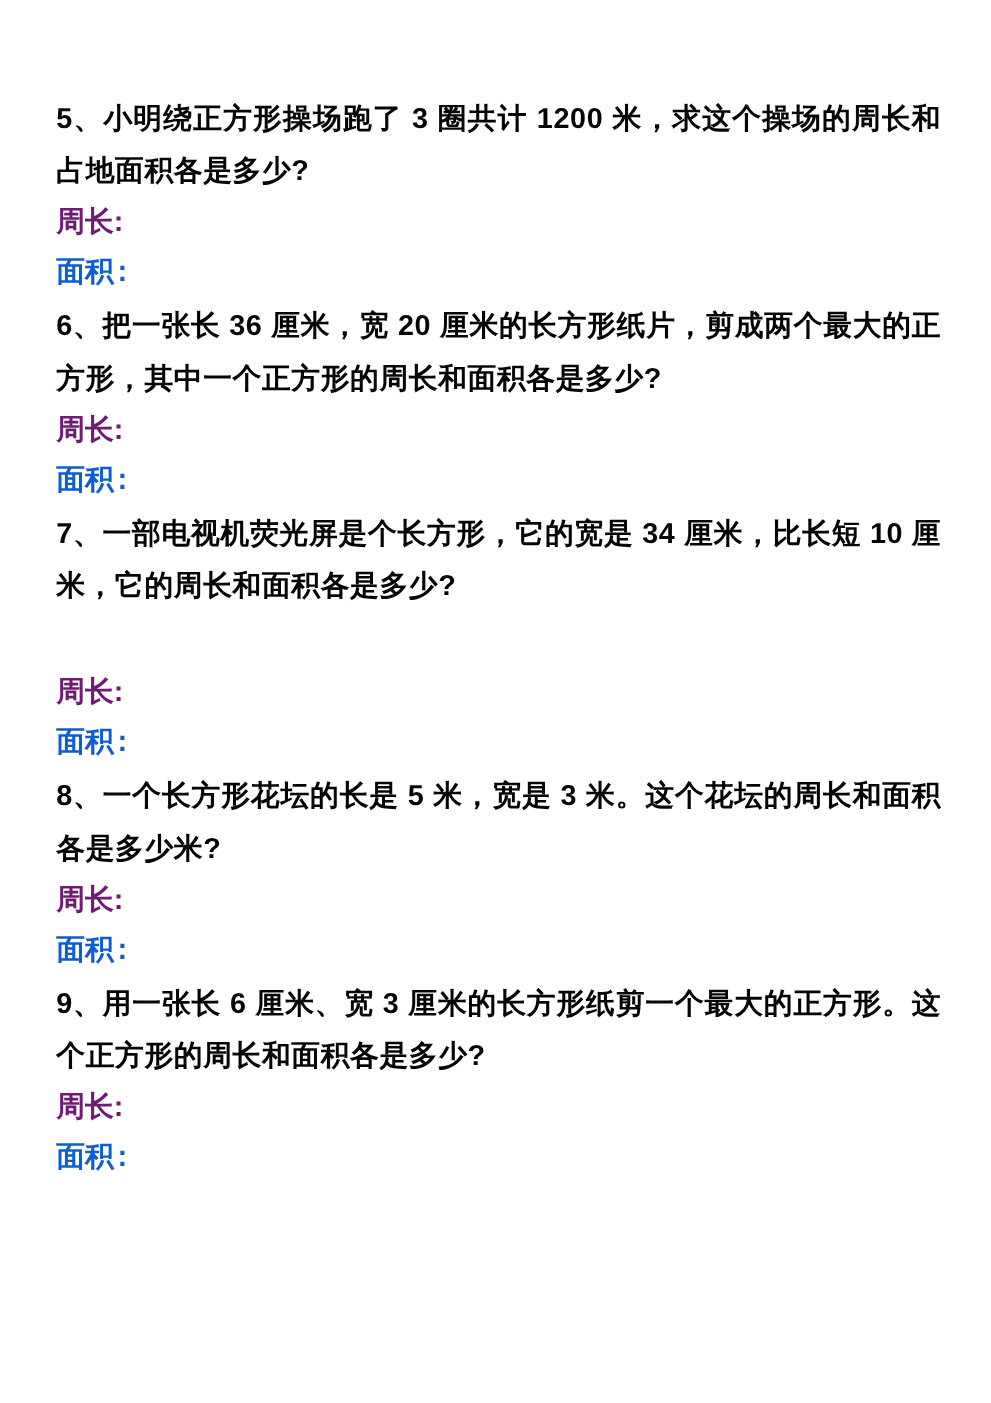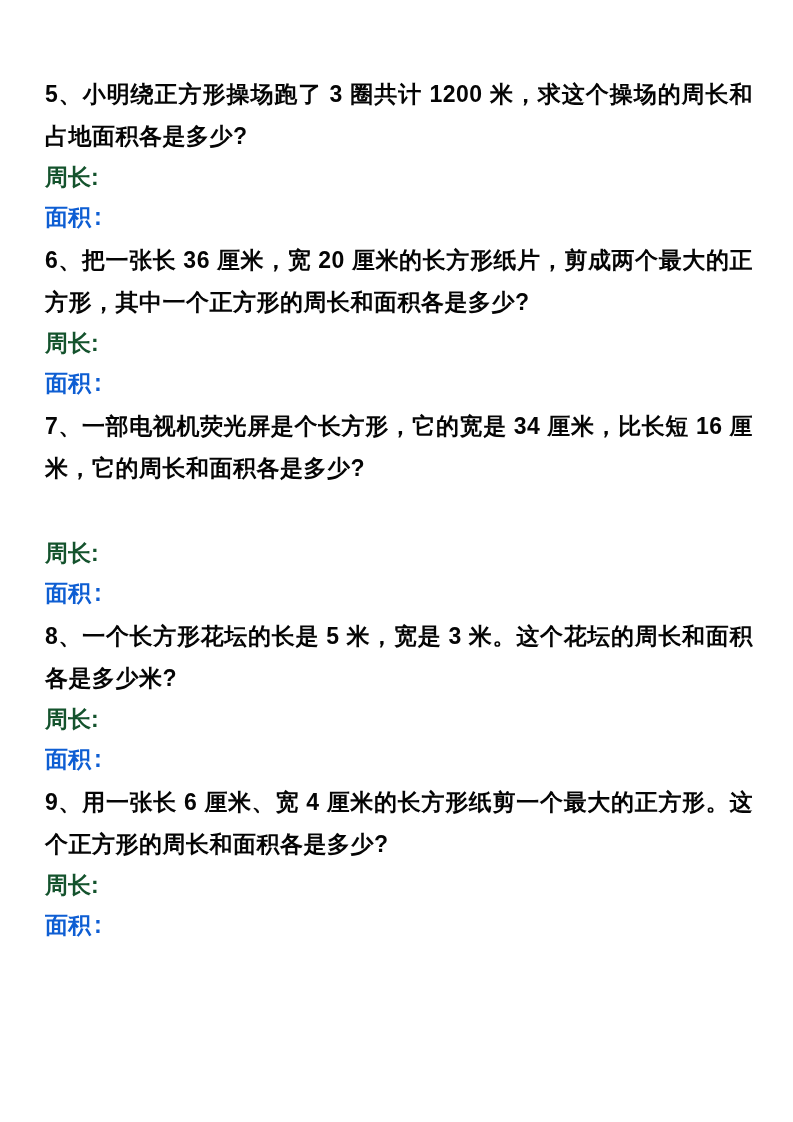--- a/index.html
+++ b/index.html
@@ -28,21 +28,21 @@
   .q-text {
     margin: 0;
     color: #050505;
     text-align: justify;
     letter-spacing: 0.5px;
   }
   .label-line {
     margin: 0;
   }
   .label-perimeter {
-    color: #14532d;
+    color: #701a75;
   }
   .label-area {
     color: #0e5ed3;
     font-family: Liberation Mono, monospace;
   }
   .answer-gap {
     height: 44px;
   }
 </style>
 </head>
@@ -56,32 +56,32 @@
     <p class="label-line label-area">面积:</p>
   </section>
 
   <section class="problem">
     <p class="q-text">6、把一张长 36 厘米，宽 20 厘米的长方形纸片，剪成两个最大的正方形，其中一个正方形的周长和面积各是多少?</p>
     <p class="label-line label-perimeter">周长:</p>
     <p class="label-line label-area">面积:</p>
   </section>
 
   <section class="problem">
-    <p class="q-text">7、一部电视机荧光屏是个长方形，它的宽是 34 厘米，比长短 16 厘米，它的周长和面积各是多少?</p>
+    <p class="q-text">7、一部电视机荧光屏是个长方形，它的宽是 34 厘米，比长短 10 厘米，它的周长和面积各是多少?</p>
     <div class="answer-gap"></div>
     <p class="label-line label-perimeter">周长:</p>
     <p class="label-line label-area">面积:</p>
   </section>
 
   <section class="problem">
     <p class="q-text">8、一个长方形花坛的长是 5 米，宽是 3 米。这个花坛的周长和面积各是多少米?</p>
     <p class="label-line label-perimeter">周长:</p>
     <p class="label-line label-area">面积:</p>
   </section>
 
   <section class="problem">
-    <p class="q-text">9、用一张长 6 厘米、宽 4 厘米的长方形纸剪一个最大的正方形。这个正方形的周长和面积各是多少?</p>
+    <p class="q-text">9、用一张长 6 厘米、宽 3 厘米的长方形纸剪一个最大的正方形。这个正方形的周长和面积各是多少?</p>
     <p class="label-line label-perimeter">周长:</p>
     <p class="label-line label-area">面积:</p>
   </section>
 
 
 </div>
 
 </body></html>

